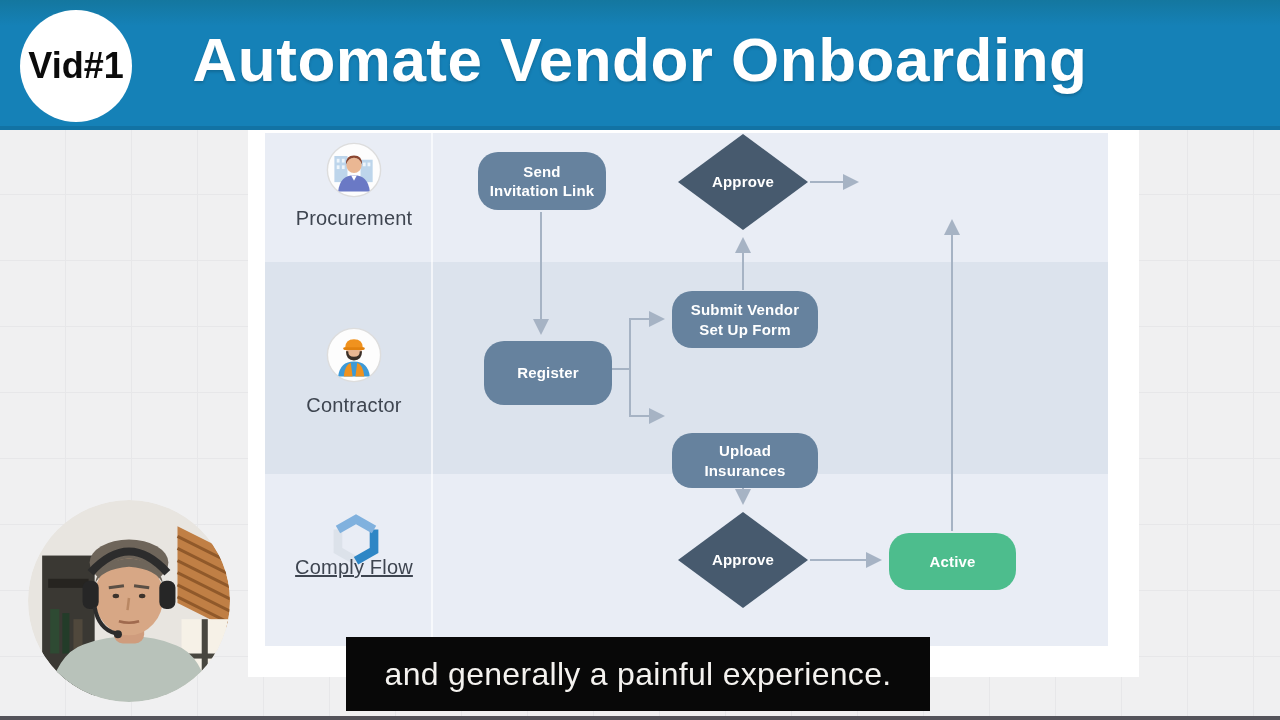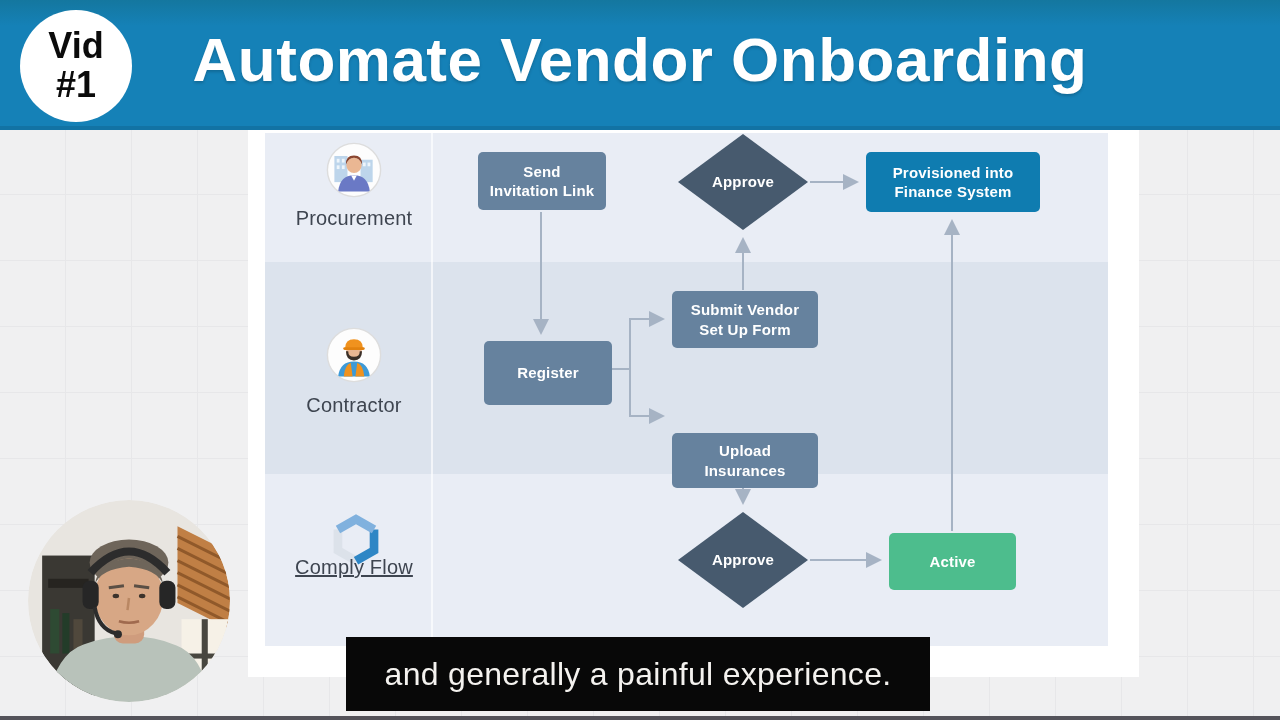--- a/index.html
+++ b/index.html
@@ -12,39 +12,39 @@
     background-size:66px 66px;background-position:-1px -4px;}
 
   
   .header{position:absolute;left:0;top:0;width:1280px;height:130px;
     background:linear-gradient(180deg,#14779f 0px,#1581b7 26px,#1581b7 100%);
     box-shadow:inset 0 -4px 0 rgba(0,0,0,0.10);}
   .title{position:absolute;left:0;right:0;top:24px;text-align:center;
     color:#ffffff;font-size:62px;font-weight:700;letter-spacing:0.5px;
     text-shadow:0 2px 3px rgba(0,0,0,0.18);}
   .badge{position:absolute;left:20px;top:10px;width:112px;height:112px;border-radius:50%;
-    background:#ffffff;display:flex;flex-direction:column;align-items:center;justify-content:center;
+    background:#ffffff;display:flex;flex-direction:row;align-items:center;justify-content:center;
     color:#0b0b0b;font-weight:700;font-size:36px;line-height:1.08;}
 
   
   .card{position:absolute;left:248px;top:130px;width:891px;height:547px;background:#ffffff;}
   .lane{position:absolute;left:265px;width:843px;}
   .lane-1{top:133px;height:129px;background:#e9edf5;}
   .lane-2{top:262px;height:212px;background:#dce3ed;}
   .lane-3{top:474px;height:172px;background:#e9edf5;}
   .lane-divider{position:absolute;left:431px;top:133px;width:2px;height:513px;background:rgba(255,255,255,0.65);}
 
   .lane-label{position:absolute;left:280px;width:148px;text-align:center;
     color:#3e4550;font-size:20px;letter-spacing:0.2px;}
   .avatar{position:absolute;width:56px;height:56px;}
 
   
   .node{position:absolute;display:flex;align-items:center;justify-content:center;
     color:#ffffff;font-size:15px;font-weight:600;text-align:center;line-height:1.28;
-    border-radius:5px;white-space:pre-line;letter-spacing:0.2px;}
+    border-radius:20px;white-space:pre-line;letter-spacing:0.2px;}
   .diamond{clip-path:polygon(50% 0,100% 50%,50% 100%,0 50%);border-radius:0;}
 
   .n-send{left:478px;top:152px;width:128px;height:58px;}
   .n-approve1{left:678px;top:134px;width:130px;height:96px;}
   .n-provisioned{left:866px;top:152px;width:174px;height:60px;}
   .n-register{left:484px;top:341px;width:128px;height:64px;}
   .n-submit{left:672px;top:291px;width:146px;height:57px;}
   .n-upload{left:672px;top:389px;width:146px;height:55px;margin-top:44px;}
   .n-approve2{left:678px;top:512px;width:130px;height:96px;}
   .n-active{left:889px;top:533px;width:127px;height:57px;}
@@ -146,22 +146,20 @@
       <path d="M810 182 H857" marker-end="url(#ah)" stroke="#a6b3c4"></path>
       <path d="M743 445 V503" marker-end="url(#ah)" stroke="#a6b3c4"></path>
       <path d="M810 560 H880" marker-end="url(#ah)" stroke="#a6b3c4"></path>
       <path d="M952 531 V221" marker-end="url(#ah)" stroke="#a6b3c4"></path>
     </g>
   </svg>
 
   <div class="node n-send" style="background: rgb(102, 130, 158);">Send
 Invitation Link</div>
   <div class="node diamond n-approve1" style="background: rgb(71, 90, 110);">Approve</div>
-  <div class="node n-provisioned" style="background: rgb(15, 124, 176);">Provisioned into
-Finance System</div>
   <div class="node n-register" style="background: rgb(102, 130, 158);">Register</div>
   <div class="node n-submit" style="background: rgb(102, 130, 158);">Submit Vendor
 Set Up Form</div>
   <div class="node n-upload" style="background: rgb(102, 130, 158);">Upload
 Insurances</div>
   <div class="node diamond n-approve2" style="background: rgb(71, 90, 110);">Approve</div>
   <div class="node n-active" style="background: rgb(77, 189, 141);">Active</div>
 
   <div class="webcam">
     <svg width="202" height="202" viewBox="0 0 200 200">

